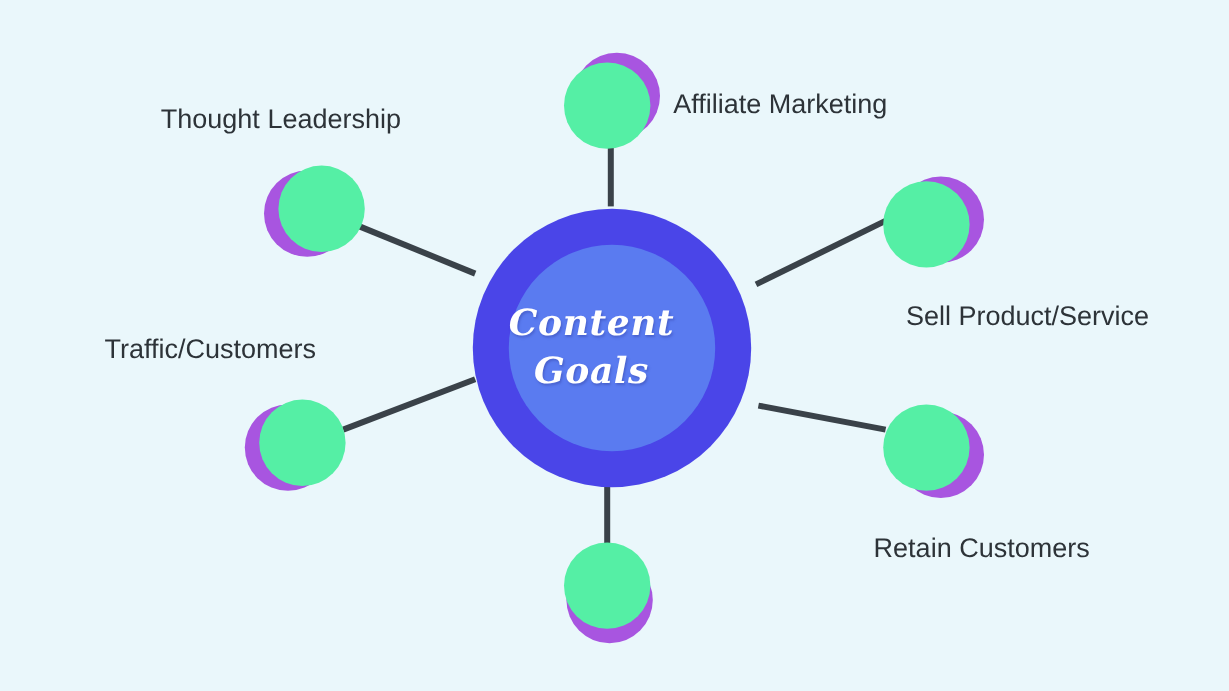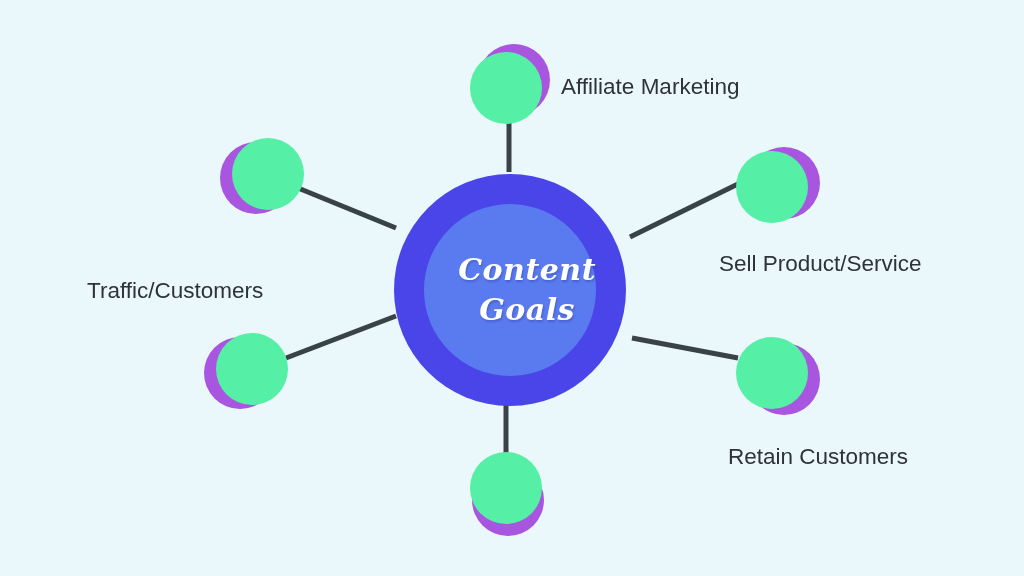--- a/index.html
+++ b/index.html
@@ -41,21 +41,21 @@
     justify-content: center;
     z-index: 5;
   }
   .hub-inner {
     width: 172px;
     height: 172px;
     border-radius: 50%;
     background: #5a7bf0;
     display: flex;
     flex-direction: column;
-    align-items: flex-end;
+    align-items: flex-start;
     justify-content: center;
   }
   .hub-label {
     color: #ffffff;
     font-family: "DejaVu Serif", serif;
     font-style: italic;
     font-weight: bold;
     font-size: 30px;
     line-height: 1.34;
     letter-spacing: 0.5px;
@@ -114,21 +114,21 @@
   <div class="node" style="left:470px; top:44px; width:84px; height:84px;">
     <div class="disc-back" style="left:8px; top:0px; width:72px; height:72px;"></div>
     <div class="disc-front" style="left:0px; top:8px; width:72px; height:72px;"></div>
   </div>
   <div class="node-label" style="left:561px; top:74px;">Affiliate Marketing</div>
 
   <div class="node" style="left:736px; top:145px; width:84px; height:84px;">
     <div class="disc-back" style="left:12px; top:2px; width:72px; height:72px;"></div>
     <div class="disc-front" style="left:0px; top:6px; width:72px; height:72px;"></div>
   </div>
-  <div class="node-label" style="left:719px; top:251px;">Sell Product/Service</div>
+  <div class="node-label" style="left:755px; top:251px;">Sell Product/Service</div>
 
   <div class="node" style="left:736px; top:337px; width:84px; height:84px;">
     <div class="disc-back" style="left:12px; top:6px; width:72px; height:72px;"></div>
     <div class="disc-front" style="left:0px; top:0px; width:72px; height:72px;"></div>
   </div>
   <div class="node-label" style="left:728px; top:444px;">Retain Customers</div>
 
   <div class="node" style="left:470px; top:452px; width:84px; height:84px;">
     <div class="disc-back" style="left:2px; top:12px; width:72px; height:72px;"></div>
     <div class="disc-front" style="left:0px; top:0px; width:72px; height:72px;"></div>
@@ -137,14 +137,15 @@
   <div class="node" style="left:204px; top:333px; width:84px; height:84px;">
     <div class="disc-back" style="left:0px; top:4px; width:72px; height:72px;"></div>
     <div class="disc-front" style="left:12px; top:0px; width:72px; height:72px;"></div>
   </div>
   <div class="node-label" style="left:87px; top:278px;">Traffic/Customers</div>
 
   <div class="node" style="left:220px; top:138px; width:84px; height:84px;">
     <div class="disc-back" style="left:0px; top:4px; width:72px; height:72px;"></div>
     <div class="disc-front" style="left:12px; top:0px; width:72px; height:72px;"></div>
   </div>
+  <div class="node-label" style="left:134px; top:87px;">Thought Leadership</div>
 
 </div>
 
 </body></html>

